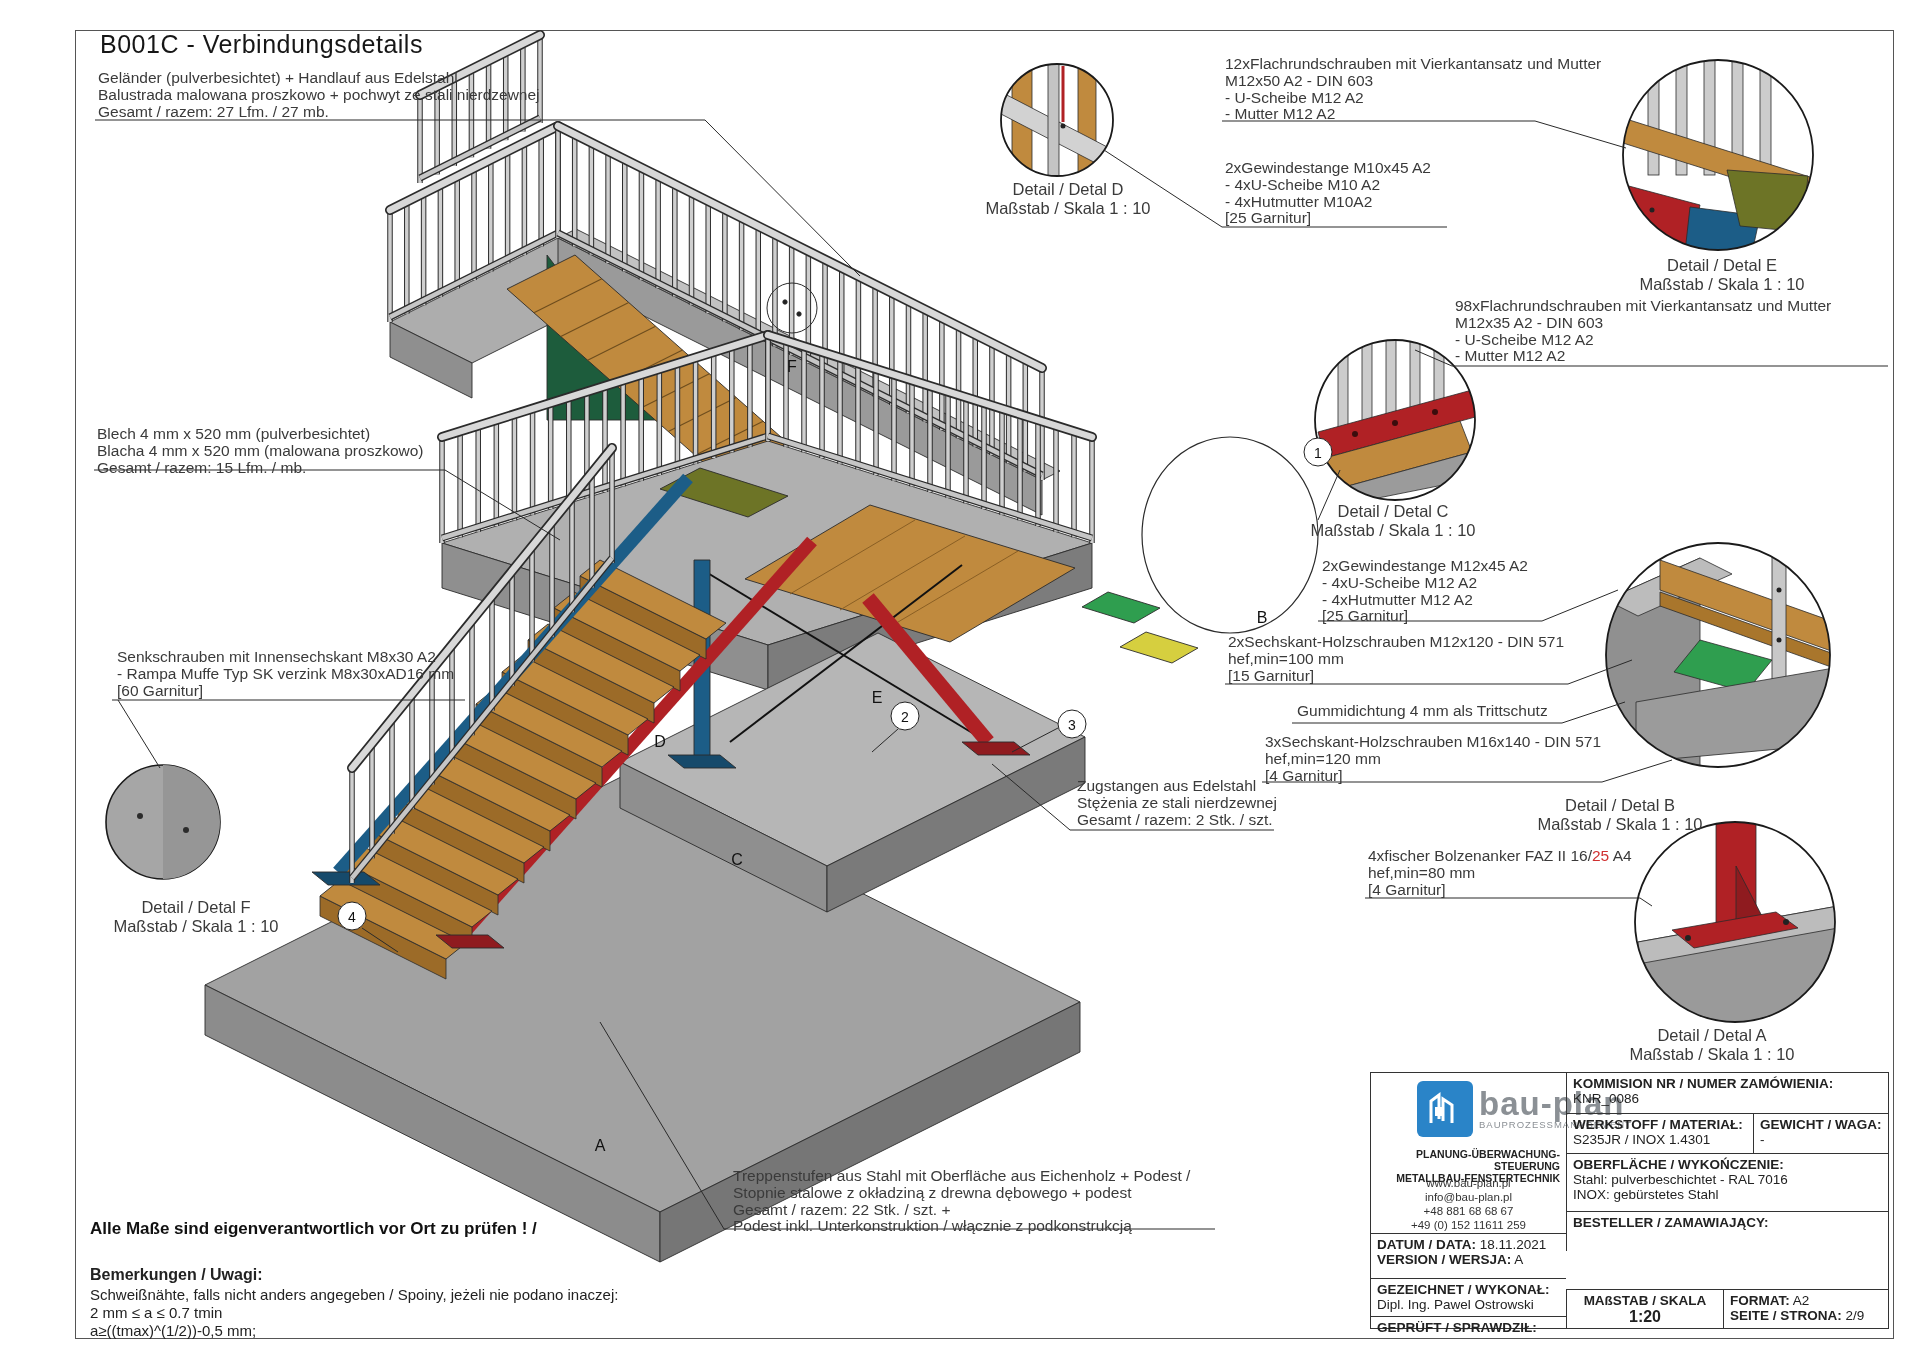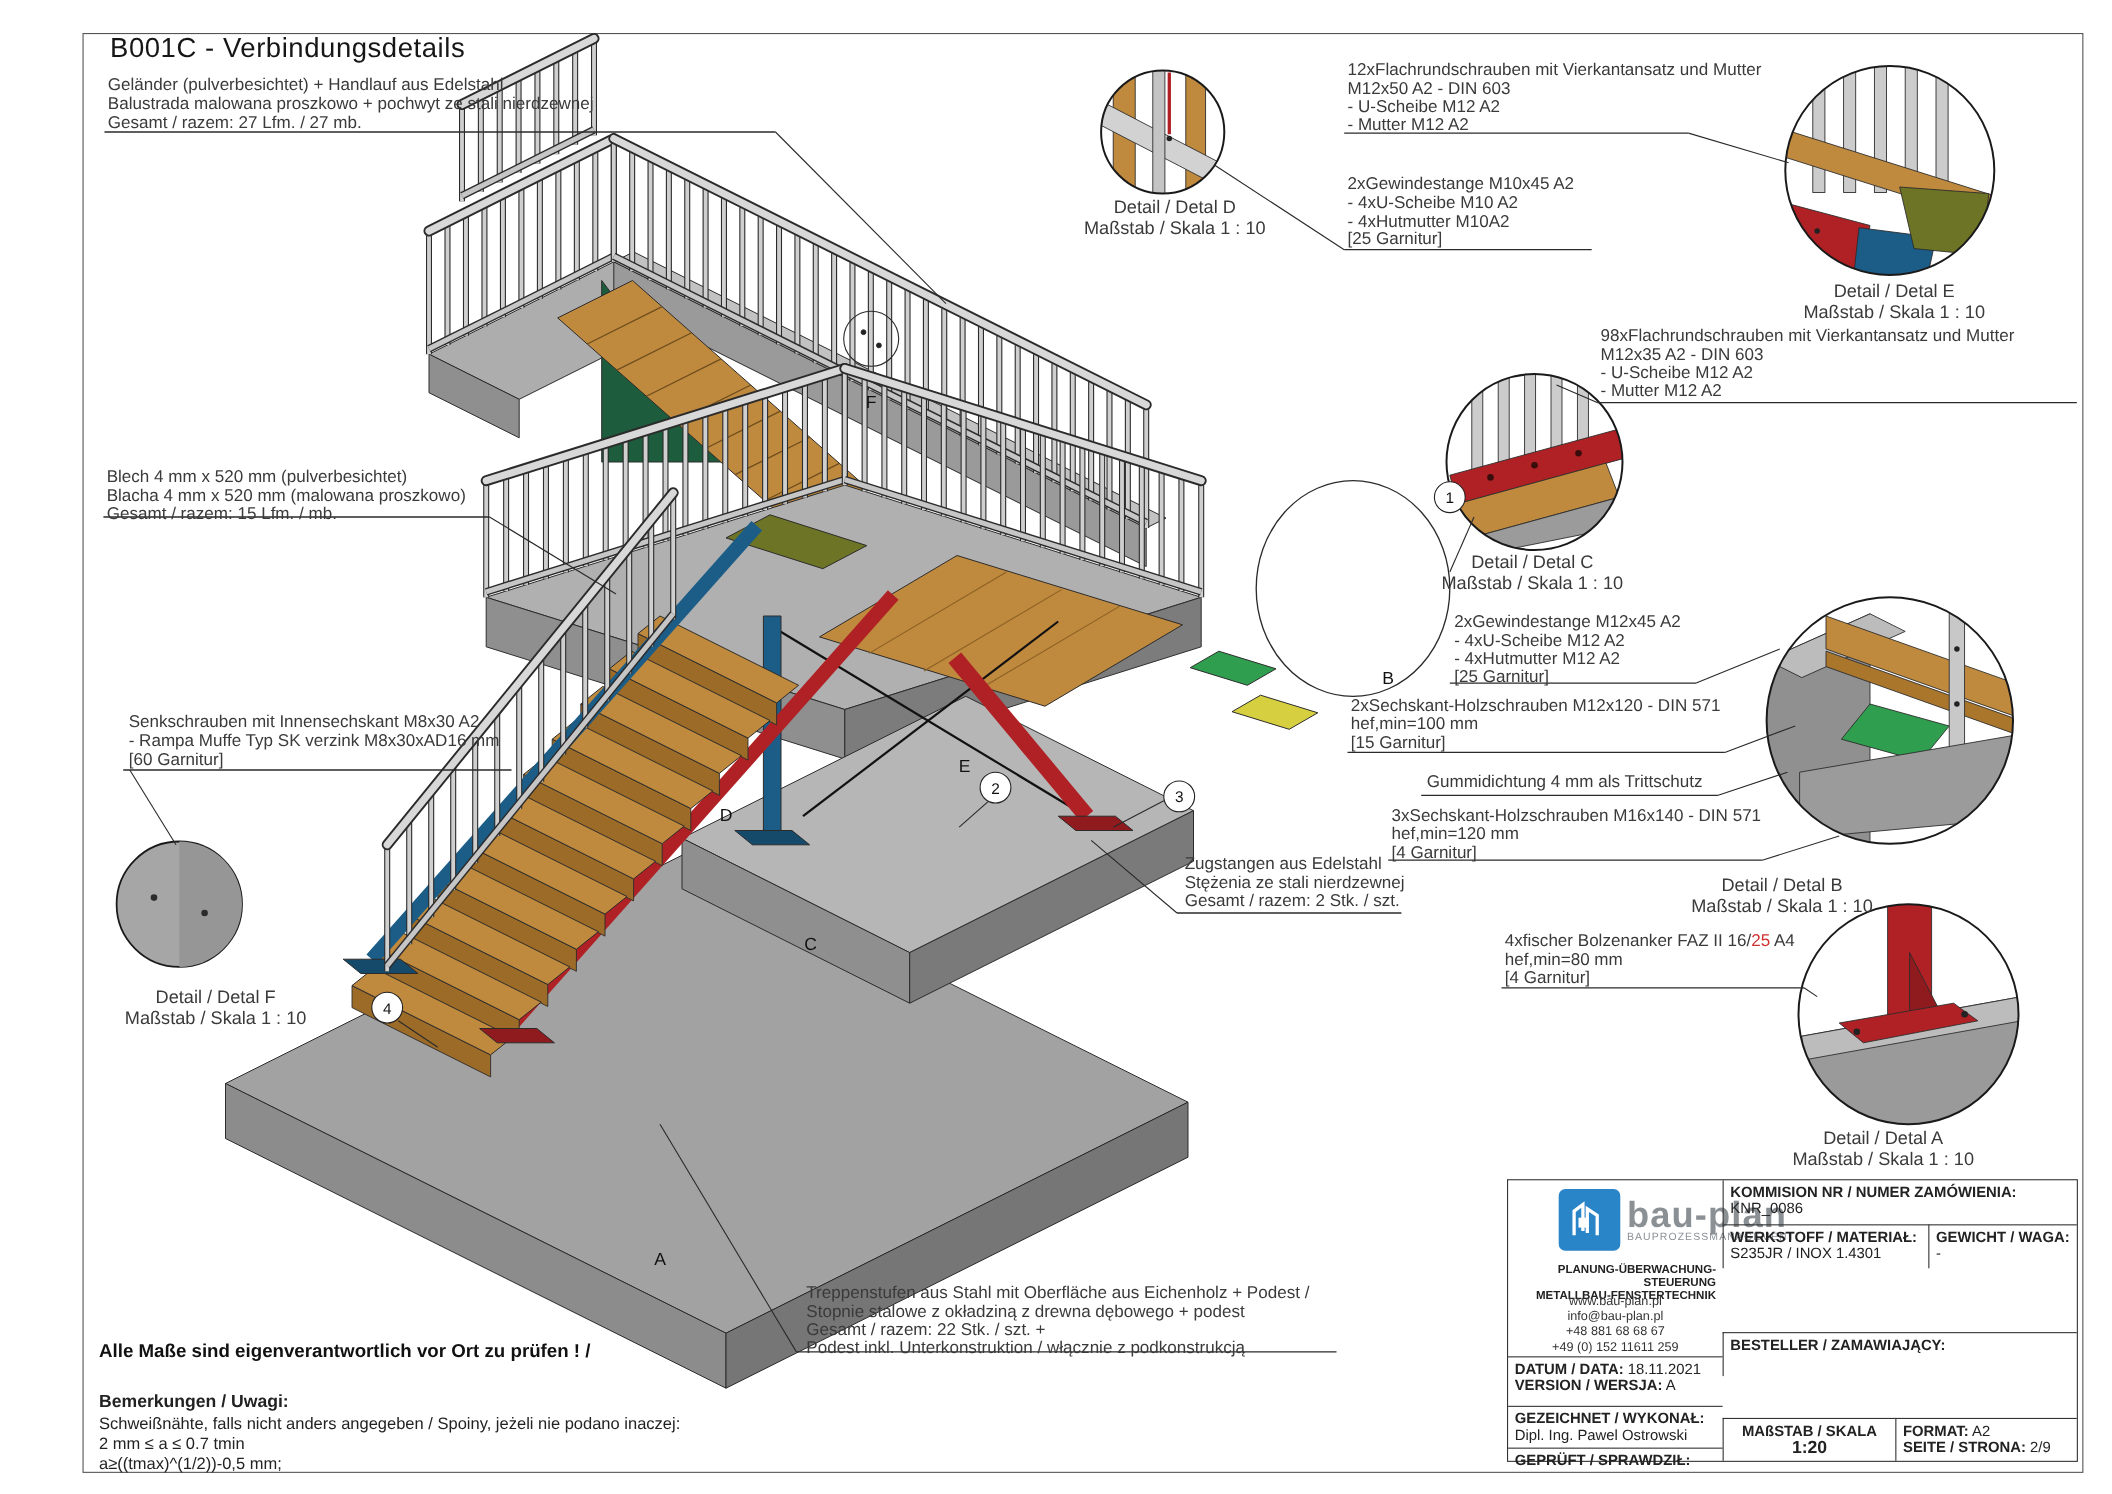--- a/index.html
+++ b/index.html
@@ -671,20 +671,25 @@
     <div>KNR_0086</div>
   </div>
   <div class="cell bl bt" style="left:195px;top:40px;width:187px;height:40px">
     <div class="lab">WERKSTOFF / MATERIAŁ:</div>
     <div>S235JR / INOX 1.4301</div>
   </div>
   <div class="cell bl bt" style="left:382px;top:40px;width:135px;height:40px">
     <div class="lab">GEWICHT / WAGA:</div>
     <div>-</div>
   </div>
+  <div class="cell bl bt" style="left:195px;top:80px;width:322px;height:58px">
+    <div class="lab">OBERFLÄCHE / WYKOŃCZENIE:</div>
+    <div>Stahl: pulverbeschichtet - RAL 7016</div>
+    <div>INOX: gebürstetes Stahl</div>
+  </div>
   <div class="cell bl bt" style="left:195px;top:138px;width:322px;height:40px">
     <div class="lab">BESTELLER / ZAMAWIAJĄCY:</div>
   </div>
   <div class="cell bl bt center" style="left:195px;top:216px;width:157px;height:39px">
     <div class="lab">MAßSTAB / SKALA</div>
     <div class="lab" style="font-size:16px">1:20</div>
   </div>
   <div class="cell bl bt" style="left:352px;top:216px;width:165px;height:39px">
     <div><span class="lab">FORMAT:</span> <span>A2</span></div>
     <div><span class="lab">SEITE / STRONA:</span> <span>2/9</span></div>

